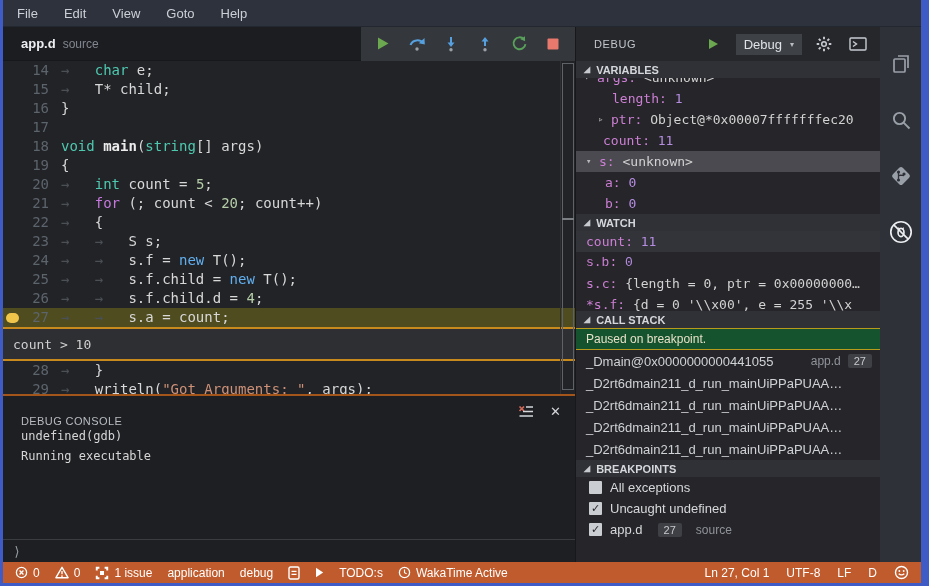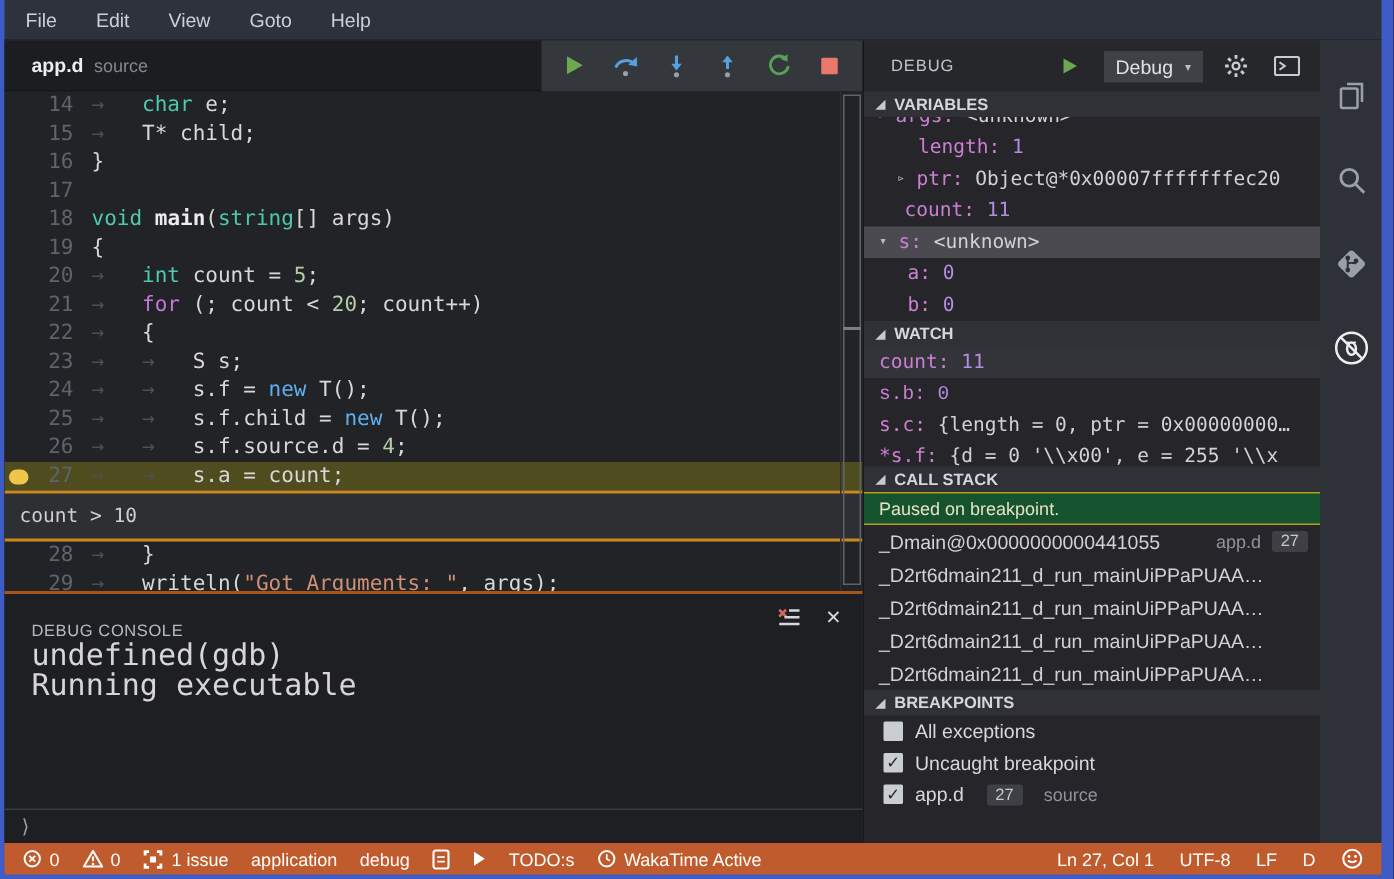--- a/index.html
+++ b/index.html
@@ -37,21 +37,21 @@
   .overview { position:absolute; right:0; top:0; width:15px; height:333px; border-left:1px solid #2e3033; }
   .ov-handle { position:absolute; right:1px; top:2px; width:12px; height:327px; border:1px solid #5f6368; }
   .ov-divider { position:absolute; right:1px; top:157px; width:12px; height:0; border-top:2px solid #7a7e83; }
 
   
   .console { height:168px; background:#1e1f23; border-top:2px solid #a4561a; position:relative; }
   .console-header { height:26px; display:flex; align-items:center; padding:4px 14px 0 18px; }
   .console-title { font-size:11px; color:#b8bcc2; letter-spacing:.4px;margin-top:19px; }
   .console-actions { margin-left:auto; display:flex; gap:16px; align-items:center; }
   .console-close { color:#d3d6da; font-size:13px; cursor:pointer; line-height:1; }
-  .console-body { padding:4px 0 0 18px; font-family:"DejaVu Sans Mono", monospace; font-size:20px;
+  .console-body { padding:4px 0 0 18px; font-family:"DejaVu Sans Mono", monospace; font-size:12px;
                   color:#d6d6d6; line-height:20px; }
   .console-input { position:absolute; left:0; right:0; bottom:0; height:23px; border-top:1px solid #393c41;
                    display:flex; align-items:center; padding-left:10px; color:#9aa0a6; font-size:13px;
                    font-family:"DejaVu Sans Mono", monospace; }
 
   
   .sidebar { width:305px; background:#26262a; border-left:1px solid #17181a; display:flex; flex-direction:column; }
   .sidebar-top { height:34px; background:#26272b; display:flex; align-items:center; padding:0 10px 0 18px; gap:10px; flex:none; }
   .sidebar-title { font-size:11px; color:#c2c6cc; letter-spacing:.6px; }
   .cfg-dropdown { background:#3e4146; color:#dfe2e6; font-size:13px; padding:3px 8px; display:flex;
@@ -162,21 +162,21 @@
             <div class="code-line"><span class="bp-col"></span><span class="lnum">16</span><span style="color: rgb(216, 216, 216);">}</span></div>
             <div class="code-line"><span class="bp-col"></span><span class="lnum">17</span></div>
             <div class="code-line"><span class="bp-col"></span><span class="lnum">18</span><span style="color: rgb(78, 201, 176);">void</span><span style="color: rgb(216, 216, 216);"> </span><span style="color: rgb(236, 236, 236); font-weight: bold;">main</span><span style="color: rgb(216, 216, 216);">(</span><span style="color: rgb(78, 201, 176);">string</span><span style="color: rgb(216, 216, 216);">[] args)</span></div>
             <div class="code-line"><span class="bp-col"></span><span class="lnum">19</span><span style="color: rgb(216, 216, 216);">{</span></div>
             <div class="code-line"><span class="bp-col"></span><span class="lnum">20</span><span style="color: rgb(74, 80, 86);">→   </span><span style="color: rgb(78, 201, 176);">int</span><span style="color: rgb(216, 216, 216);"> count = </span><span style="color: rgb(181, 206, 168);">5</span><span style="color: rgb(216, 216, 216);">;</span></div>
             <div class="code-line"><span class="bp-col"></span><span class="lnum">21</span><span style="color: rgb(74, 80, 86);">→   </span><span style="color: rgb(198, 120, 221);">for</span><span style="color: rgb(216, 216, 216);"> (; count &lt; </span><span style="color: rgb(181, 206, 168);">20</span><span style="color: rgb(216, 216, 216);">; count++)</span></div>
             <div class="code-line"><span class="bp-col"></span><span class="lnum">22</span><span style="color: rgb(74, 80, 86);">→   </span><span style="color: rgb(216, 216, 216);">{</span></div>
             <div class="code-line"><span class="bp-col"></span><span class="lnum">23</span><span style="color: rgb(74, 80, 86);">→   →   </span><span style="color: rgb(216, 216, 216);">S s;</span></div>
             <div class="code-line"><span class="bp-col"></span><span class="lnum">24</span><span style="color: rgb(74, 80, 86);">→   →   </span><span style="color: rgb(216, 216, 216);">s.f = </span><span style="color: rgb(97, 175, 239);">new</span><span style="color: rgb(216, 216, 216);"> T();</span></div>
             <div class="code-line"><span class="bp-col"></span><span class="lnum">25</span><span style="color: rgb(74, 80, 86);">→   →   </span><span style="color: rgb(216, 216, 216);">s.f.child = </span><span style="color: rgb(97, 175, 239);">new</span><span style="color: rgb(216, 216, 216);"> T();</span></div>
-            <div class="code-line"><span class="bp-col"></span><span class="lnum">26</span><span style="color: rgb(74, 80, 86);">→   →   </span><span style="color: rgb(216, 216, 216);">s.f.source.d = </span><span style="color: rgb(181, 206, 168);">4</span><span style="color: rgb(216, 216, 216);">;</span></div>
+            <div class="code-line"><span class="bp-col"></span><span class="lnum">26</span><span style="color: rgb(74, 80, 86);">→   →   </span><span style="color: rgb(216, 216, 216);">s.f.child.d = </span><span style="color: rgb(181, 206, 168);">4</span><span style="color: rgb(216, 216, 216);">;</span></div>
             <div class="code-line hl"><span class="bp-col"><span class="bp-dot"></span></span><span class="lnum">27</span><span style="color: rgb(74, 80, 86);">→   →   </span><span style="color: rgb(216, 216, 216);">s.a = count;</span></div>
           </div>
         <div class="cond-widget">
           <span>count &gt; 10</span>
         </div>
         <div id="code-bottom">
             <div class="code-line"><span class="bp-col"></span><span class="lnum">28</span><span style="color: rgb(74, 80, 86);">→   </span><span style="color: rgb(216, 216, 216);">}</span></div>
             <div class="code-line"><span class="bp-col"></span><span class="lnum">29</span><span style="color: rgb(74, 80, 86);">→   </span><span style="color: rgb(216, 216, 216);">writeln(</span><span style="color: rgb(206, 145, 120);">"Got Arguments: "</span><span style="color: rgb(216, 216, 216);">, args);</span></div>
           </div>
         <div class="overview">
@@ -296,21 +296,21 @@
         <span class="tw">◢</span>
         <span>BREAKPOINTS</span>
       </div>
       <div id="bp-rows">
           <div class="bp-row">
             <span class="checkbox"></span>
             <span>All exceptions</span>
           </div>
           <div class="bp-row">
             <span class="checkbox">✓</span>
-            <span>Uncaught breakpoint</span>
+            <span>Uncaught undefined</span>
           </div>
           <div class="bp-row">
             <span class="checkbox">✓</span>
             <span>app.d</span>
             <span class="badge">27</span>
             <span class="bp-suffix">source</span>
           </div>
         </div>
     </div>
 

